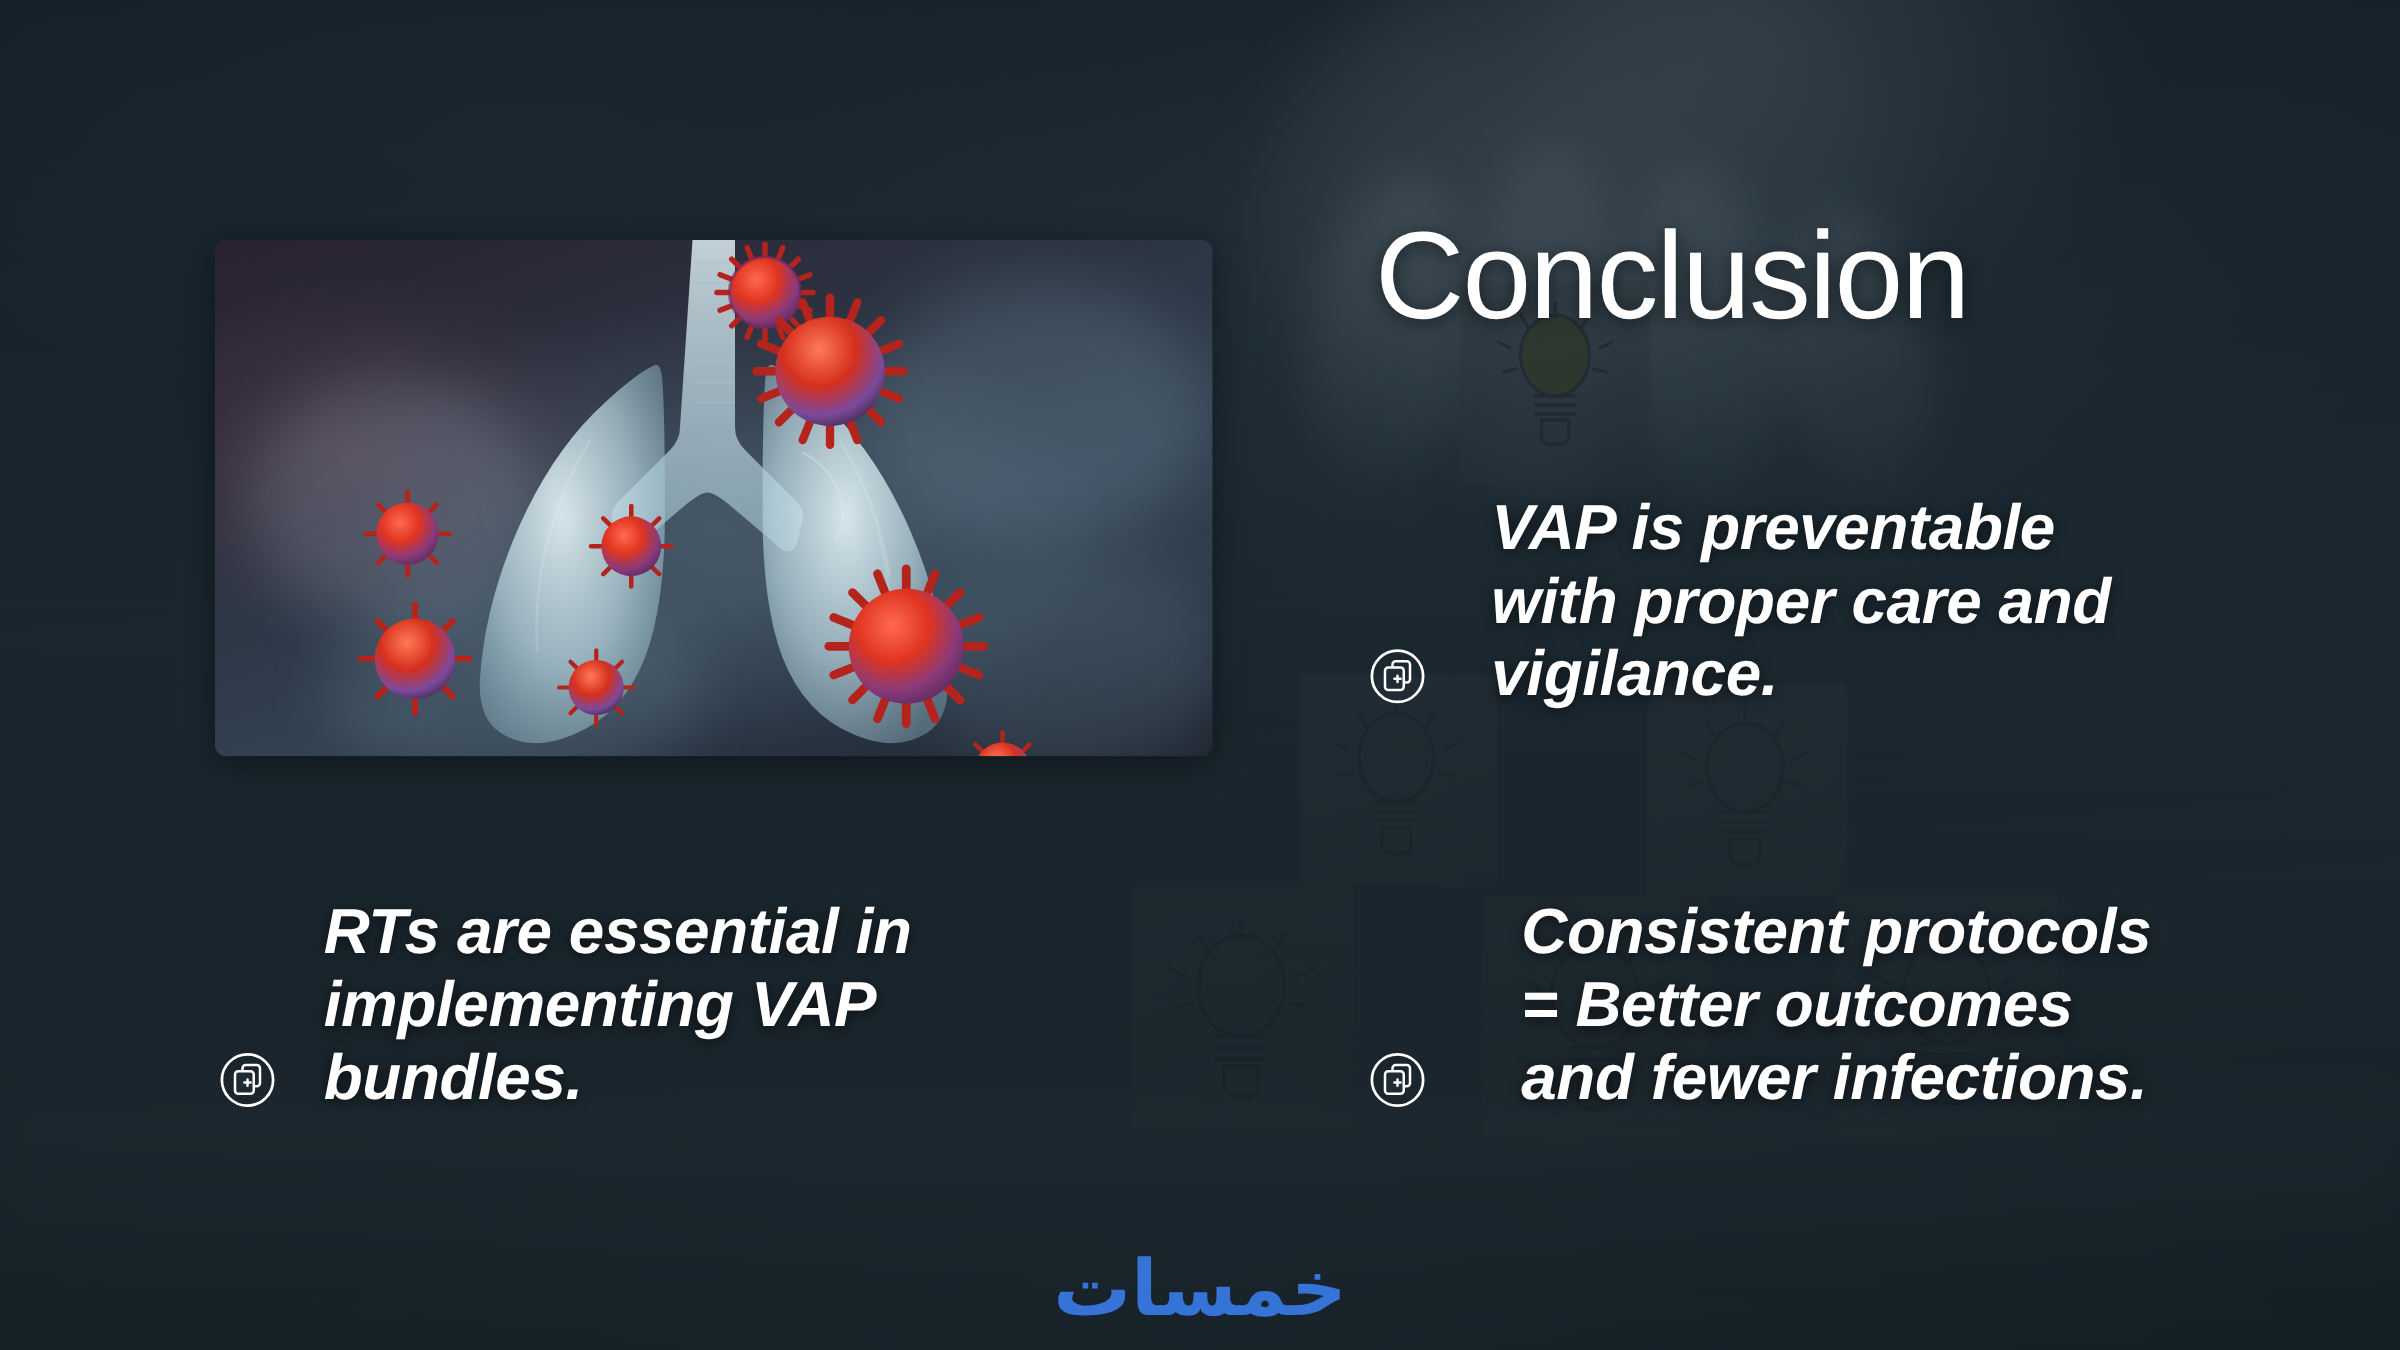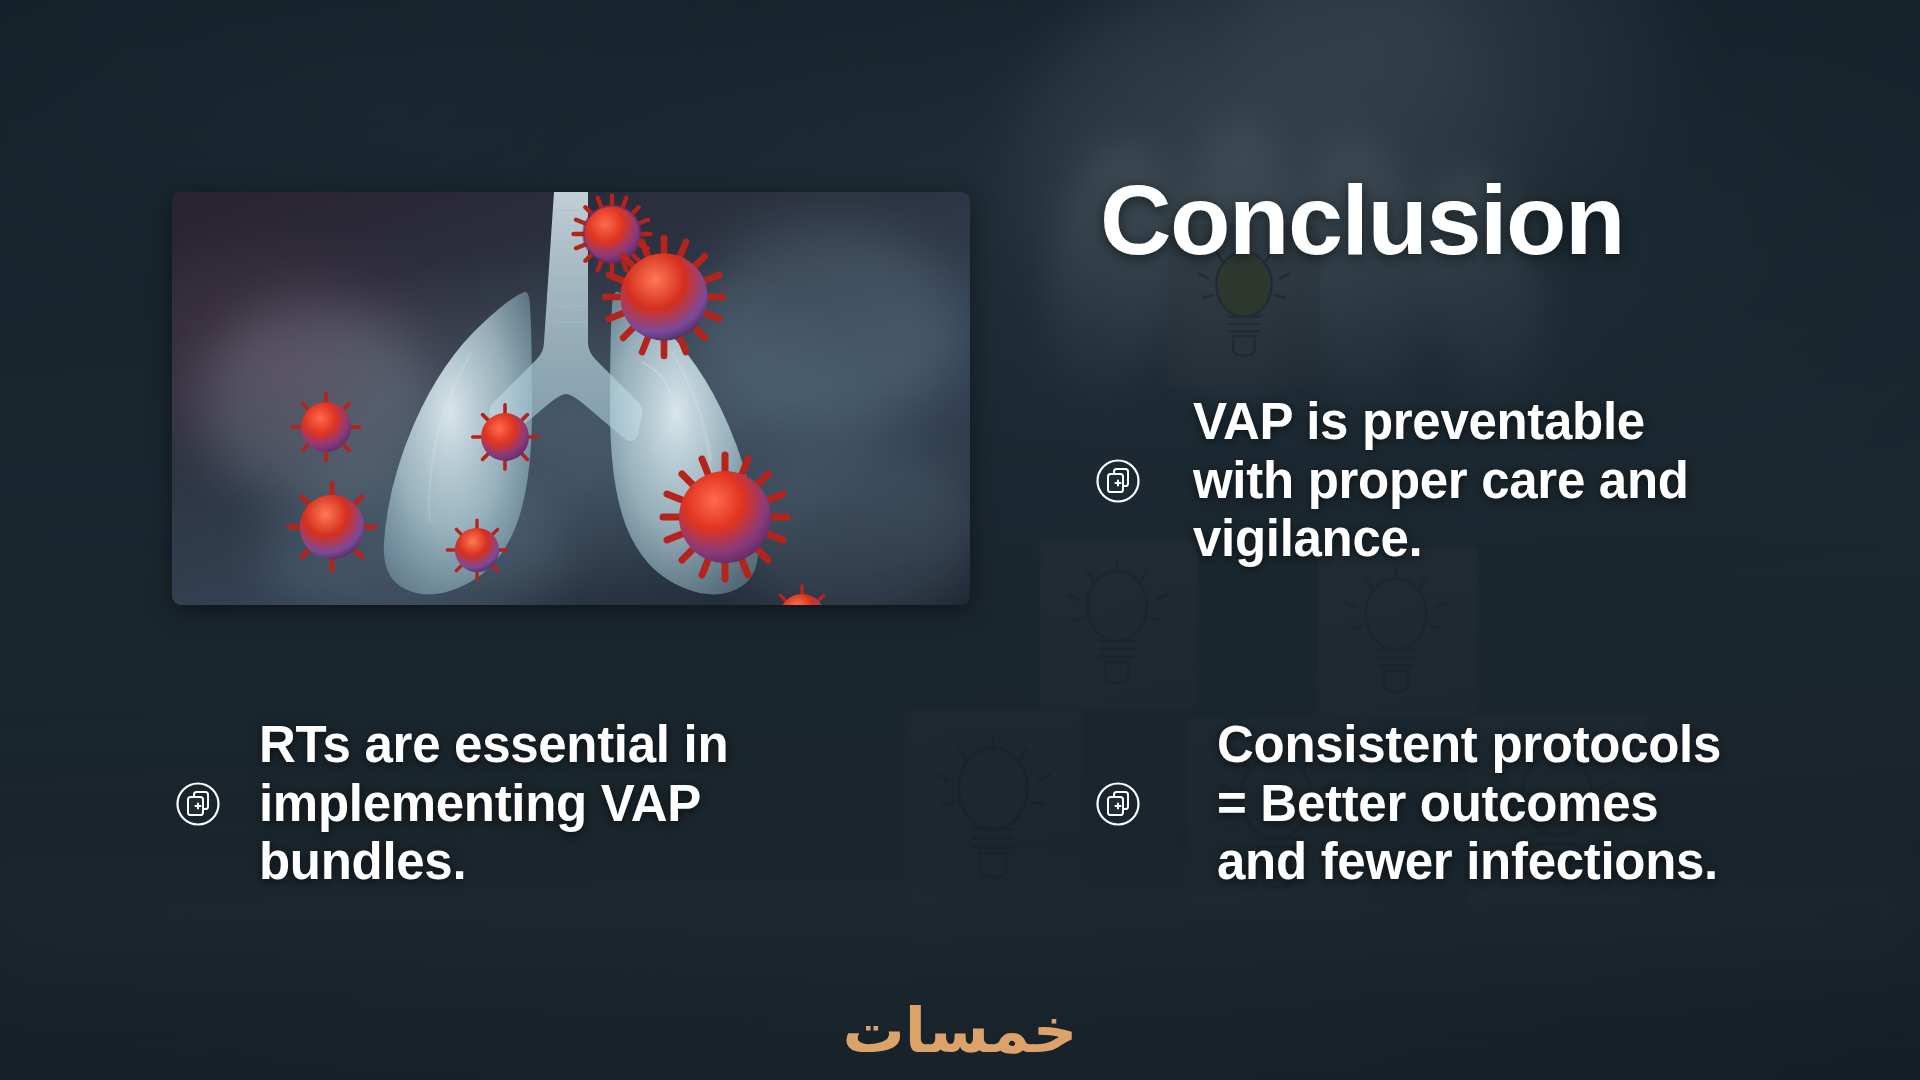--- a/index.html
+++ b/index.html
@@ -57,43 +57,43 @@
     position:absolute; left:172px; top:192px; width:798px; height:413px;
     border-radius:9px; overflow:hidden;
     box-shadow:0 6px 26px rgba(0,0,0,0.45);
   }
   #lungs-img { position:absolute; inset:0; }
   .smoke { position:absolute; border-radius:50%; filter:blur(24px); }
 
   
   #title {
     position:absolute; left:1100px; top:170px;
-    font-size:99px; font-weight:bold; color:#ffffff;
+    font-size:99px; font-weight:normal; color:#ffffff;
     letter-spacing:-1.5px; line-height:1;
     text-shadow:0 3px 14px rgba(0,0,0,0.55);
     white-space:nowrap;
   }
-  .bullet { position:absolute; display:flex; align-items:center; }
+  .bullet { position:absolute; display:flex; align-items:flex-end;font-style:italic; }
   .bullet-icon { flex:0 0 auto; margin-top:4px; }
   .bullet-text {
     font-size:51px; font-weight:bold; color:#ffffff;
     line-height:1.15; letter-spacing:-0.3px;
     text-shadow:0 2px 10px rgba(0,0,0,0.6);
   }
   #bullet-0 { left:1095px; top:393px; width:600px; }
   #bullet-0 .bullet-text { margin-left:52px; }
   #bullet-1 { left:175px;  top:716px; width:620px; }
   #bullet-1 .bullet-text { margin-left:38px; }
   #bullet-2 { left:1095px; top:716px; width:640px;gap:24px; }
   #bullet-2 .bullet-text { margin-left:52px; }
 
   #watermark {
     position:absolute; left:0; right:0; top:1000px;
     text-align:center;
-    font-size:62px; font-weight:bold; color:#fdba74;
+    font-size:62px; font-weight:bold; color:#3b82f6;
     opacity:.85; line-height:1;
     font-family:"DejaVu Sans", sans-serif;
     direction:rtl;
   }
 </style>
 </head>
 <body>
 
 <div id="bg">
   <div id="bg-base"></div>

